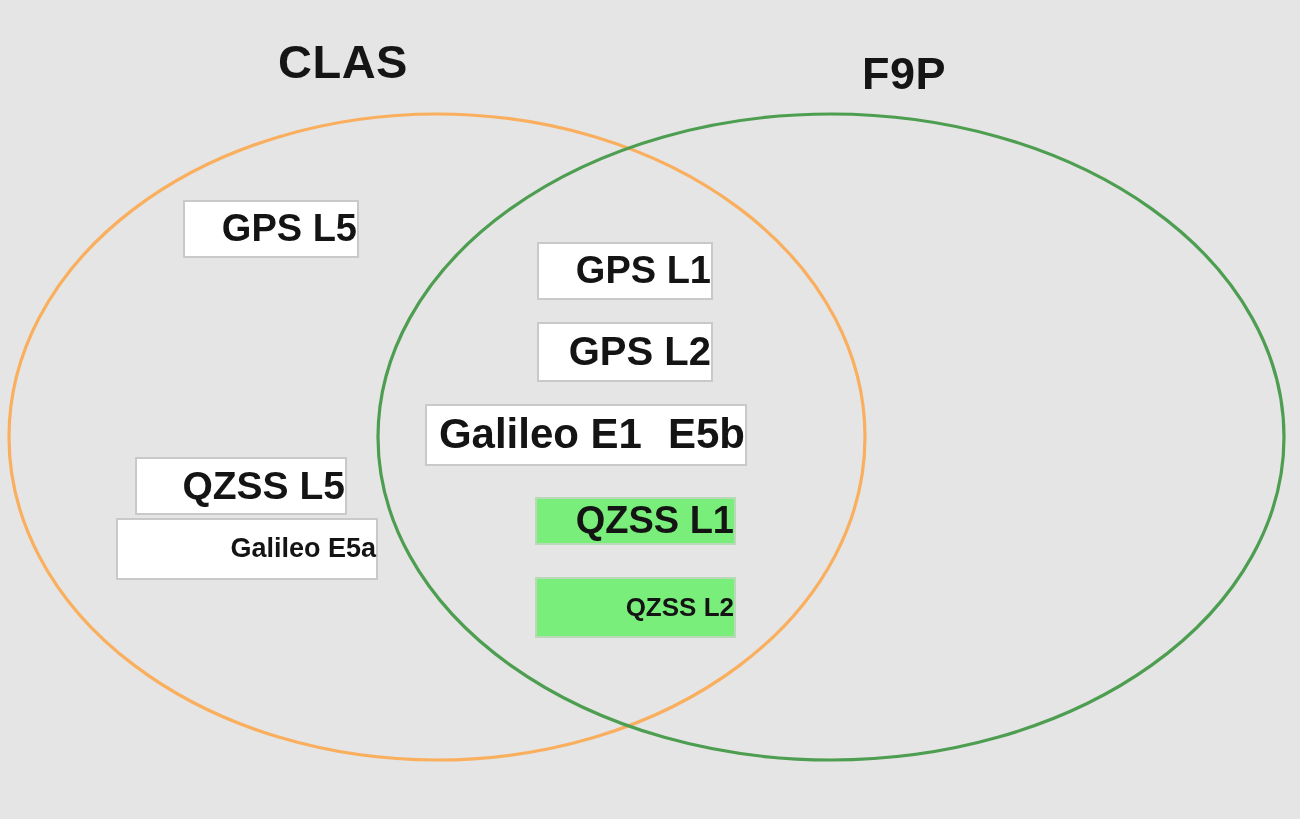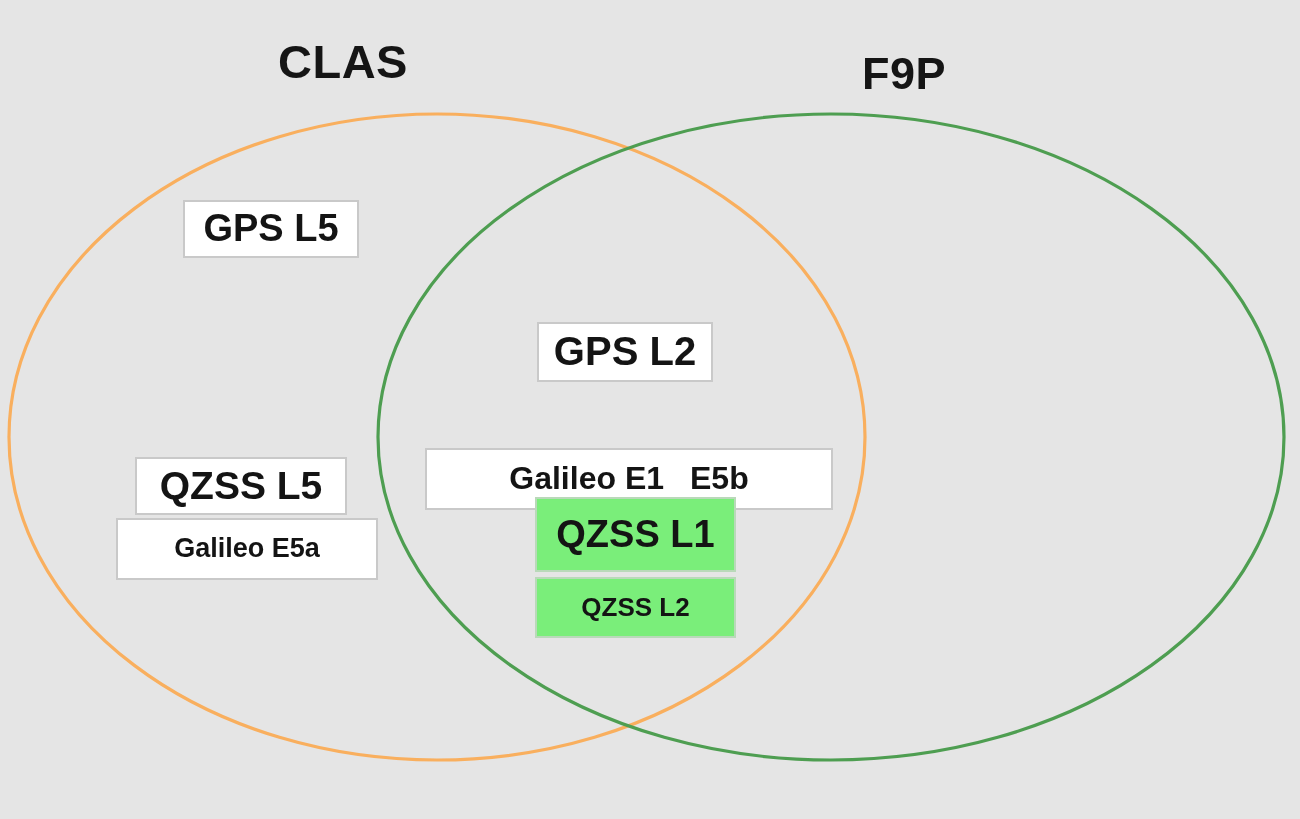--- a/index.html
+++ b/index.html
@@ -52,43 +52,43 @@
   .label-box {
     position: absolute;
     box-sizing: border-box;
     background: #ffffff;
     border: 2px solid #c9c9c9;
     color: #141414;
     font-family: "Liberation Sans", sans-serif;
     font-weight: bold;
     display: flex;
     align-items: center;
-    justify-content: center;
+    justify-content: flex-end;
     white-space: nowrap;
     line-height: 1;
   }
   .label-box.highlight {
     background: #7aee7a;
     border: 2px solid #b9d9b9;
   }
   .label-box .txt {
     display: block;
     padding-bottom: 2px;
   }
 
   
   #lbl-gps-l5      { left: 183px; top: 200px; width: 176px; height: 58px;  font-size: 38px; }
   #lbl-qzss-l5     { left: 129px; top: 457px; width: 212px; height: 58px;  font-size: 39px; margin-left: 6px; }
   #lbl-galileo-e5a { left: 116px; top: 518px; width: 262px; height: 62px;  font-size: 27px; }
 
   
   #lbl-gps-l1      { left: 537px; top: 242px; width: 176px; height: 58px;  font-size: 38px; }
   #lbl-gps-l2      { left: 537px; top: 322px; width: 176px; height: 60px;  font-size: 40px; }
-  #lbl-galileo-e1  { left: 425px; top: 404px; width: 408px; height: 62px;  font-size: 32px; margin-top: 44px; }
-  #lbl-qzss-l1     { left: 535px; top: 497px; width: 201px; height: 75px;  font-size: 38px; }
+  #lbl-galileo-e1  { left: 425px; top: 404px; width: 322px; height: 62px;  font-size: 42px; }
+  #lbl-qzss-l1     { left: 535px; top: 497px; width: 201px; height: 48px;  font-size: 38px; }
   #lbl-qzss-l2     { left: 535px; top: 577px; width: 201px; height: 61px;  font-size: 26px; }
 
   
   .gap-wide { display: inline-block; width: 26px; }
 </style>
 </head>
 <body>
 
 <div id="stage">
 
@@ -106,20 +106,23 @@
   </div>
 
   <div class="label-box" id="lbl-qzss-l5">
     <span class="txt">QZSS L5</span>
   </div>
 
   <div class="label-box" id="lbl-galileo-e5a">
     <span class="txt">Galileo E5a</span>
   </div>
 
+  <div class="label-box" id="lbl-gps-l1">
+    <span class="txt">GPS L1</span>
+  </div>
 
   <div class="label-box" id="lbl-gps-l2">
     <span class="txt">GPS L2</span>
   </div>
 
   <div class="label-box" id="lbl-galileo-e1">
     <span class="txt">Galileo E1</span>
     <span class="gap-wide"></span>
     <span class="txt">E5b</span>
   </div>

